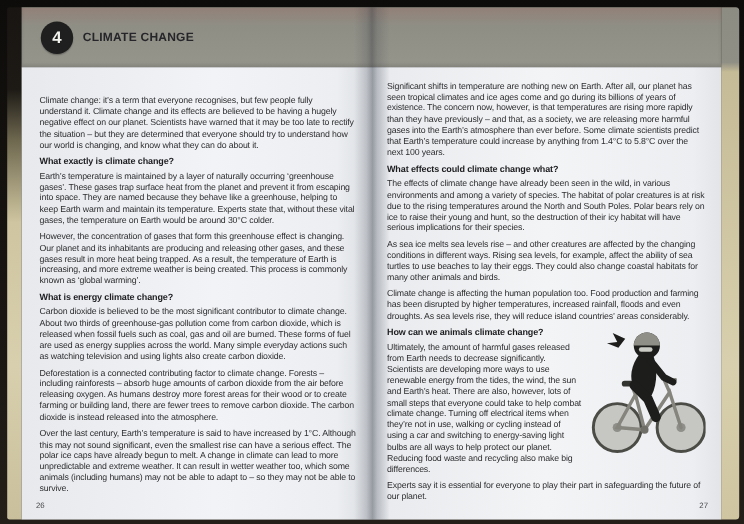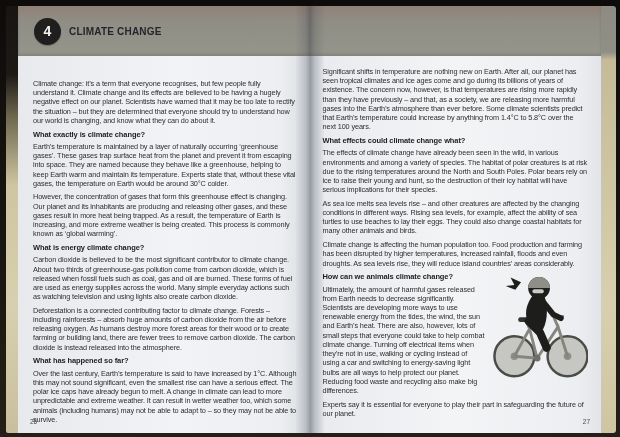--- a/index.html
+++ b/index.html
@@ -44,21 +44,20 @@
       <div class="spread">
 
         <div class="page left">
           <p>Climate change: it’s a term that everyone recognises, but few people fully understand it. Climate change and its effects are believed to be having a hugely negative effect on our planet. Scientists have warned that it may be too late to rectify the situation – but they are determined that everyone should try to understand how our world is changing, and know what they can do about it.</p>
           <h3>What exactly is climate change?</h3>
           <p>Earth’s temperature is maintained by a layer of naturally occurring ‘greenhouse gases’. These gases trap surface heat from the planet and prevent it from escaping into space. They are named because they behave like a greenhouse, helping to keep Earth warm and maintain its temperature. Experts state that, without these vital gases, the temperature on Earth would be around 30°C colder.</p>
           <p>However, the concentration of gases that form this greenhouse effect is changing. Our planet and its inhabitants are producing and releasing other gases, and these gases result in more heat being trapped. As a result, the temperature of Earth is increasing, and more extreme weather is being created. This process is commonly known as ‘global warming’.</p>
           <h3>What is energy climate change?</h3>
           <p>Carbon dioxide is believed to be the most significant contributor to climate change. About two thirds of greenhouse-gas pollution come from carbon dioxide, which is released when fossil fuels such as coal, gas and oil are burned. These forms of fuel are used as energy supplies across the world. Many simple everyday actions such as watching television and using lights also create carbon dioxide.</p>
           <p>Deforestation is a connected contributing factor to climate change. Forests – including rainforests – absorb huge amounts of carbon dioxide from the air before releasing oxygen. As humans destroy more forest areas for their wood or to create farming or building land, there are fewer trees to remove carbon dioxide. The carbon dioxide is instead released into the atmosphere.</p>
-          <h3>What has happened so far?</h3>
           <p>Over the last century, Earth’s temperature is said to have increased by 1°C. Although this may not sound significant, even the smallest rise can have a serious effect. The polar ice caps have already begun to melt. A change in climate can lead to more unpredictable and extreme weather. It can result in wetter weather too, which some animals (including humans) may not be able to adapt to – so they may not be able to survive.</p>
           <div class="pagenum pn-left">26</div>
         </div>
 
         <div class="page right">
           <p>Significant shifts in temperature are nothing new on Earth. After all, our planet has seen tropical climates and ice ages come and go during its billions of years of existence. The concern now, however, is that temperatures are rising more rapidly than they have previously – and that, as a society, we are releasing more harmful gases into the Earth’s atmosphere than ever before. Some climate scientists predict that Earth’s temperature could increase by anything from 1.4°C to 5.8°C over the next 100 years.</p>
           <h3>What effects could climate change what?</h3>
           <p>The effects of climate change have already been seen in the wild, in various environments and among a variety of species. The habitat of polar creatures is at risk due to the rising temperatures around the North and South Poles. Polar bears rely on ice to raise their young and hunt, so the destruction of their icy habitat will have serious implications for their species.</p>
           <p>As sea ice melts sea levels rise – and other creatures are affected by the changing conditions in different ways. Rising sea levels, for example, affect the ability of sea turtles to use beaches to lay their eggs. They could also change coastal habitats for many other animals and birds.</p>
           <p>Climate change is affecting the human population too. Food production and farming has been disrupted by higher temperatures, increased rainfall, floods and even droughts. As sea levels rise, they will reduce island countries’ areas considerably.</p>

